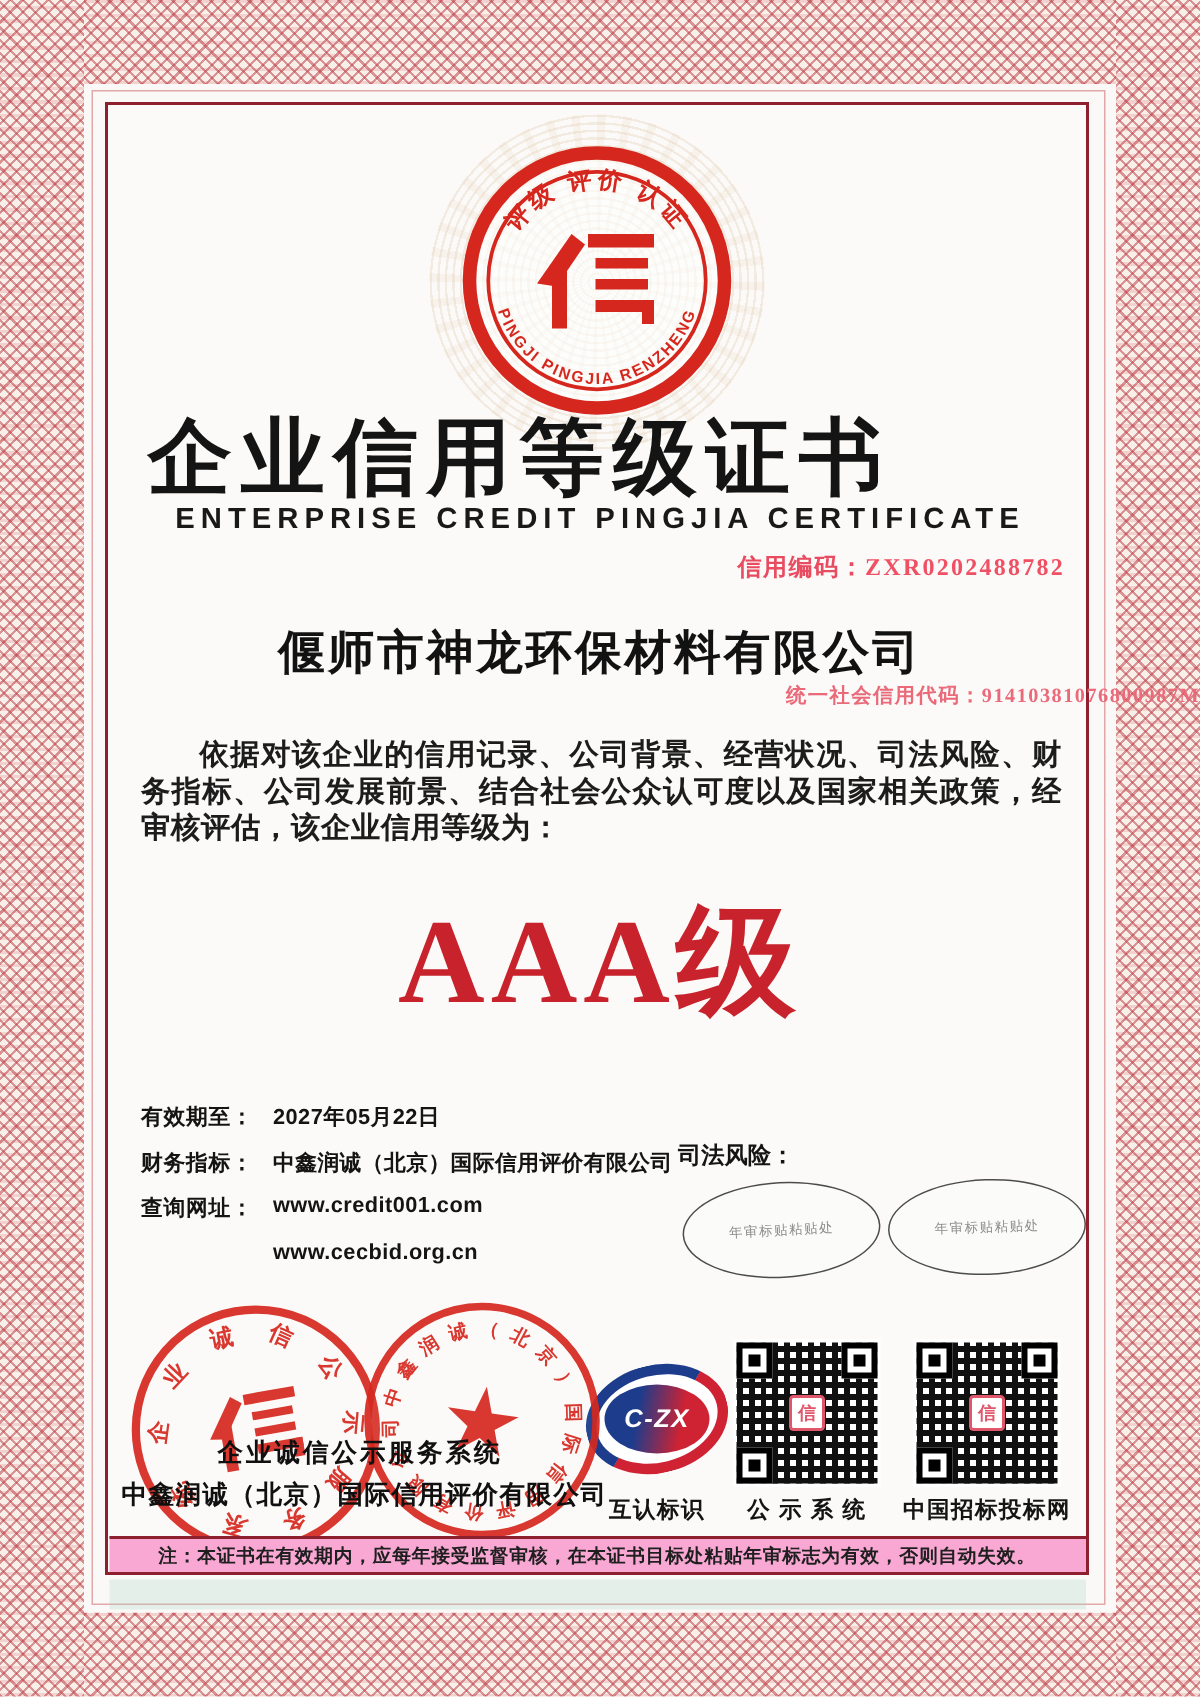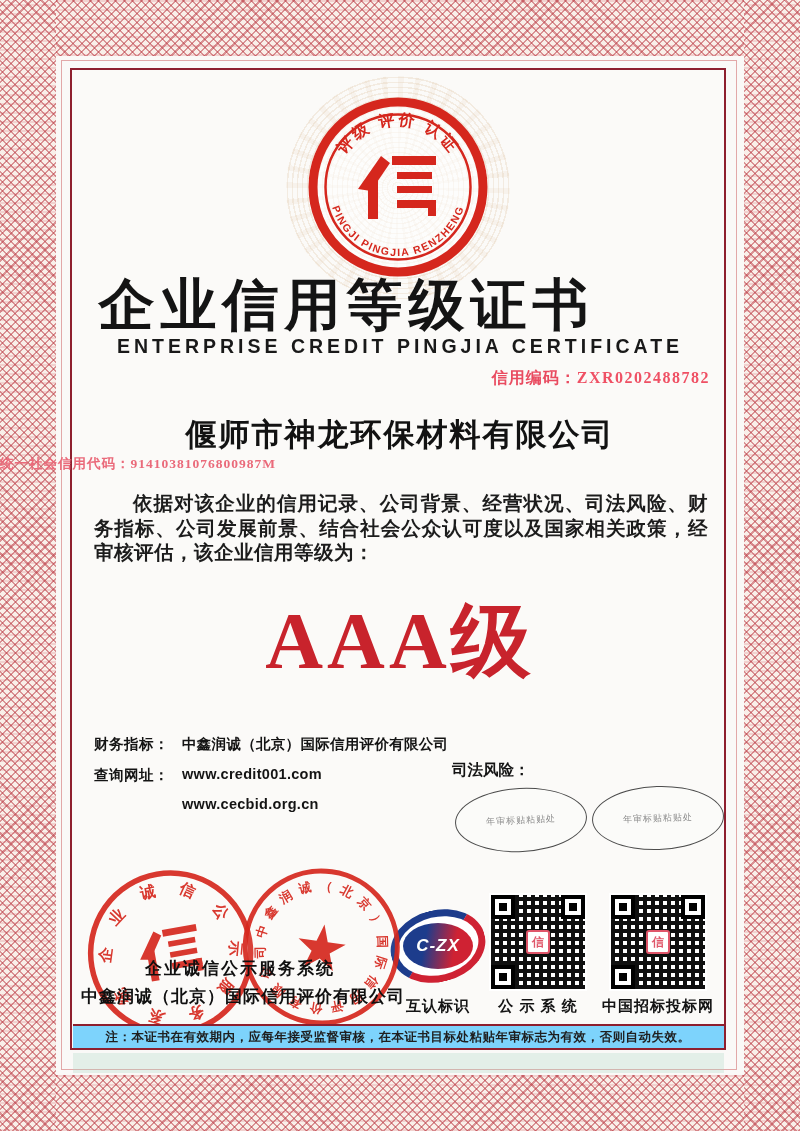--- a/index.html
+++ b/index.html
@@ -43,21 +43,21 @@
   .title { position:absolute; top:268px; left:0; width:693px; text-align:center;
     font-size:56px; font-weight:bold; letter-spacing:6px; color:#141414; }
   .title-en { position:absolute; top:335px; left:0; width:800px; text-align:center;
     font-family:"Liberation Sans", sans-serif; font-size:19.5px; font-weight:bold; letter-spacing:4px; color:#191919; }
   .code-line { position:absolute; top:368px; right:90px; font-size:16px; font-weight:bold;
     color:#e94b60; letter-spacing:1px; }
   .code-line .code { color:#ef5064; letter-spacing:1.5px; }
 
   .company { position:absolute; top:414px; left:0; width:800px; text-align:center;
     font-size:31px; font-weight:bold; letter-spacing:2px; color:#121212; }
-  .uscc { position:absolute; top:455px; left:0; width:800px; text-align:left;
+  .uscc { position:absolute; top:455px; left:0; width:800px; text-align:right;
     font-size:13.5px; font-weight:bold; letter-spacing:1px; color:#ea6a7a; }
 
   .para { position:absolute; top:492px; left:94px; width:614px; font-size:19.5px; font-weight:bold;
     color:#1c1c1c; text-align:justify; text-indent:2em; line-height:24.5px; letter-spacing:.5px; }
 
   .rating { position:absolute; top:588px; left:0; width:800px; text-align:center;
     font-size:80px; font-weight:bold; letter-spacing:4px; color:#c8232c; }
 
   
   .details { position:absolute; top:735px; left:94px; width:360px;
@@ -108,21 +108,21 @@
     border:2px solid #e0566a; border-radius:3px; display:flex; align-items:center; justify-content:center;
     font-size:12px; font-weight:bold; color:#e0566a; }
   .logo-label { position:absolute; top:997px; text-align:center; z-index:6;
     font-family:"Liberation Sans", sans-serif; font-size:15px; font-weight:bold; letter-spacing:1px; color:#141414; }
   .logo-label.l1 { left:385px; width:106px; }
   .logo-label.l2 { left:484px; width:108px; }
   .logo-label.l3 { left:602px; width:112px; }
 
   
   .note-strip { position:absolute; left:72.5px; top:1024px; width:651px; height:24px; z-index:7;
-    border-top:2px solid #8e1f2e; background:#7dd3fc;
+    border-top:2px solid #8e1f2e; background:#f9a8d4;
     display:flex; align-items:center; justify-content:center; }
   .note-strip span { font-size:12.5px; font-weight:bold; letter-spacing:.5px; color:#1f1f1f; }
 </style>
 </head>
 <body>
 
 <div class="gband top"></div>
 <div class="gband bottom"></div>
 <div class="gband left"></div>
 <div class="gband right"></div>
@@ -168,20 +168,24 @@
 <div class="uscc">
   <span>统一社会信用代码：</span><span>91410381076800987M</span>
 </div>
 
 <div class="para">依据对该企业的信用记录、公司背景、经营状况、司法风险、财务指标、公司发展前景、结合社会公众认可度以及国家相关政策，经审核评估，该企业信用等级为：</div>
 
 <div class="rating">AAA级</div>
 
 <div class="details">
   <div class="drow">
+    <span class="dlabel">有效期至：</span>
+    <span class="dvalue">2027年05月22日</span>
+  </div>
+  <div class="drow">
     <span class="dlabel">财务指标：</span>
     <span class="dvalue">中鑫润诚（北京）国际信用评价有限公司</span>
   </div>
   <div class="drow">
     <span class="dlabel">查询网址：</span>
     <span class="dvalue">www.credit001.com</span>
   </div>
   <div class="drow">
     <span class="dlabel"></span>
     <span class="dvalue">www.cecbid.org.cn</span>

